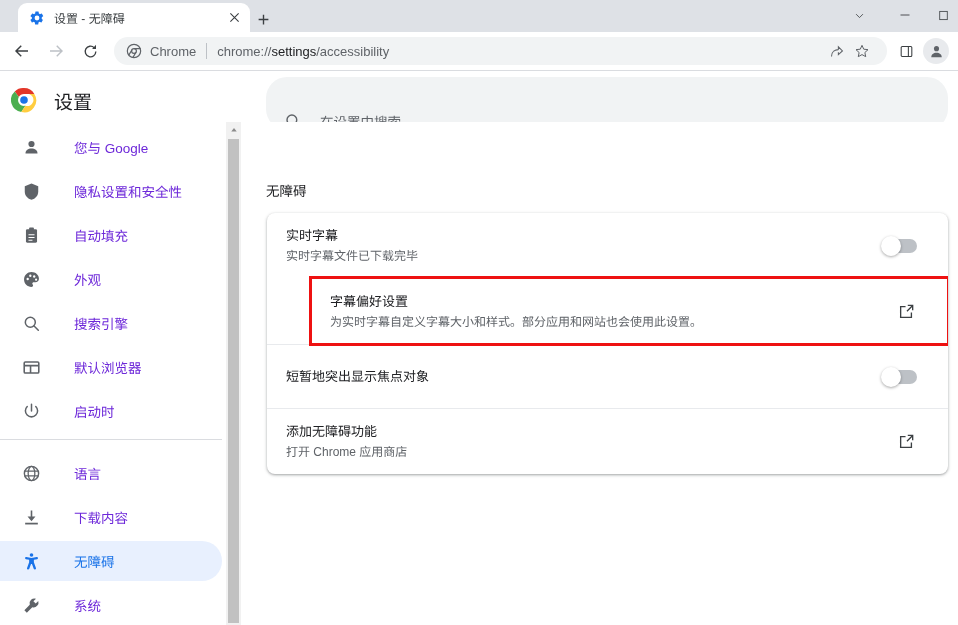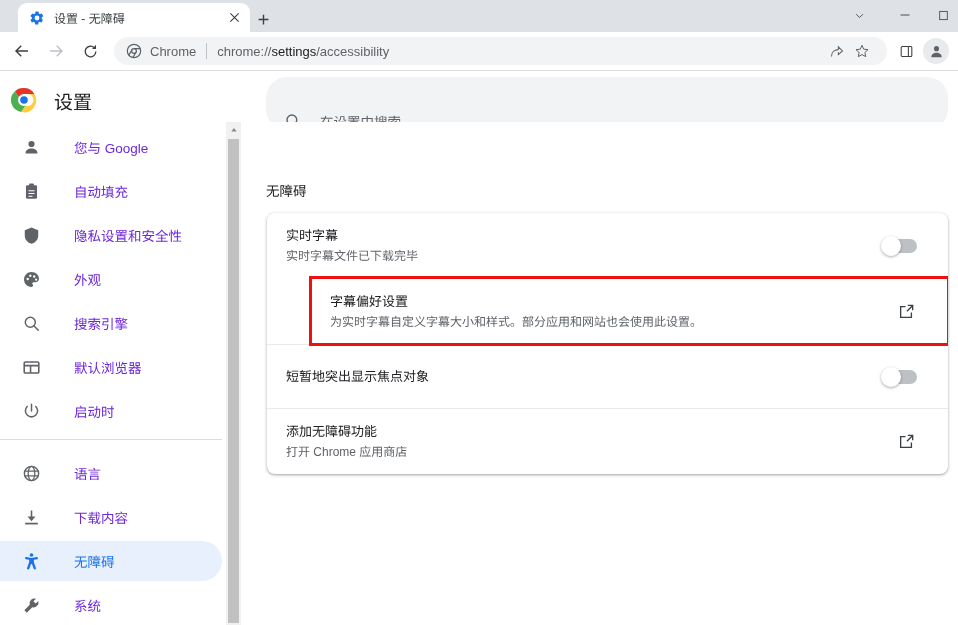--- a/index.html
+++ b/index.html
@@ -344,35 +344,35 @@
               <circle cx="12" cy="7.6" r="3.9" fill="#5f6368"></circle>
               <path fill="#5f6368" d="M4.4 19.6c0-4.1 3.4-6.3 7.6-6.3s7.6 2.2 7.6 6.3z"></path>
             </svg>
         </span>
         <span class="ni-label">您与 Google</span>
       </div>
 
       <div class="nav-item">
         <span class="ni-icon">
           <svg viewBox="0 0 24 24" width="19" height="19">
+              <path fill="#5f6368" d="M12 2 L20.5 5.4 V12 c0 5.3-3.6 9.2-8.5 10.4C7.1 21.2 3.5 17.3 3.5 12 V5.4 Z"></path>
+            </svg>
+        </span>
+        <span class="ni-label">隐私设置和安全性</span>
+      </div>
+
+      <div class="nav-item">
+        <span class="ni-icon">
+          <svg viewBox="0 0 24 24" width="19" height="19">
               <rect x="5" y="4" width="14" height="17" rx="1.6" fill="#5f6368"></rect>
               <rect x="9" y="2" width="6" height="3.6" rx="1" fill="#5f6368"></rect>
               <path stroke="#fff" stroke-width="1.4" d="M8.2 11h7.6 M8.2 14.6h7.6 M8.2 18h5"></path>
             </svg>
         </span>
         <span class="ni-label">自动填充</span>
-      </div>
-
-      <div class="nav-item">
-        <span class="ni-icon">
-          <svg viewBox="0 0 24 24" width="19" height="19">
-              <path fill="#5f6368" d="M12 2 L20.5 5.4 V12 c0 5.3-3.6 9.2-8.5 10.4C7.1 21.2 3.5 17.3 3.5 12 V5.4 Z"></path>
-            </svg>
-        </span>
-        <span class="ni-label">隐私设置和安全性</span>
       </div>
 
       <div class="nav-item">
         <span class="ni-icon">
           <svg viewBox="0 0 24 24" width="19" height="19">
               <path fill="#5f6368" d="M12 2.6C6.8 2.6 2.6 6.8 2.6 12S6.8 21.4 12 21.4c1.2 0 2-.8 2-1.8 0-.5-.2-.9-.5-1.2-.3-.3-.5-.7-.5-1.2 0-1 .8-1.8 1.8-1.8h2.1c2.5 0 4.5-2 4.5-4.5 0-4.6-4.2-8.3-9.4-8.3z"></path>
               <circle cx="7.2" cy="11.3" r="1.5" fill="#fff"></circle>
               <circle cx="10.5" cy="7.3" r="1.5" fill="#fff"></circle>
               <circle cx="15.4" cy="8.2" r="1.5" fill="#fff"></circle>
               <circle cx="17.8" cy="12.2" r="1.4" fill="#fff"></circle>

